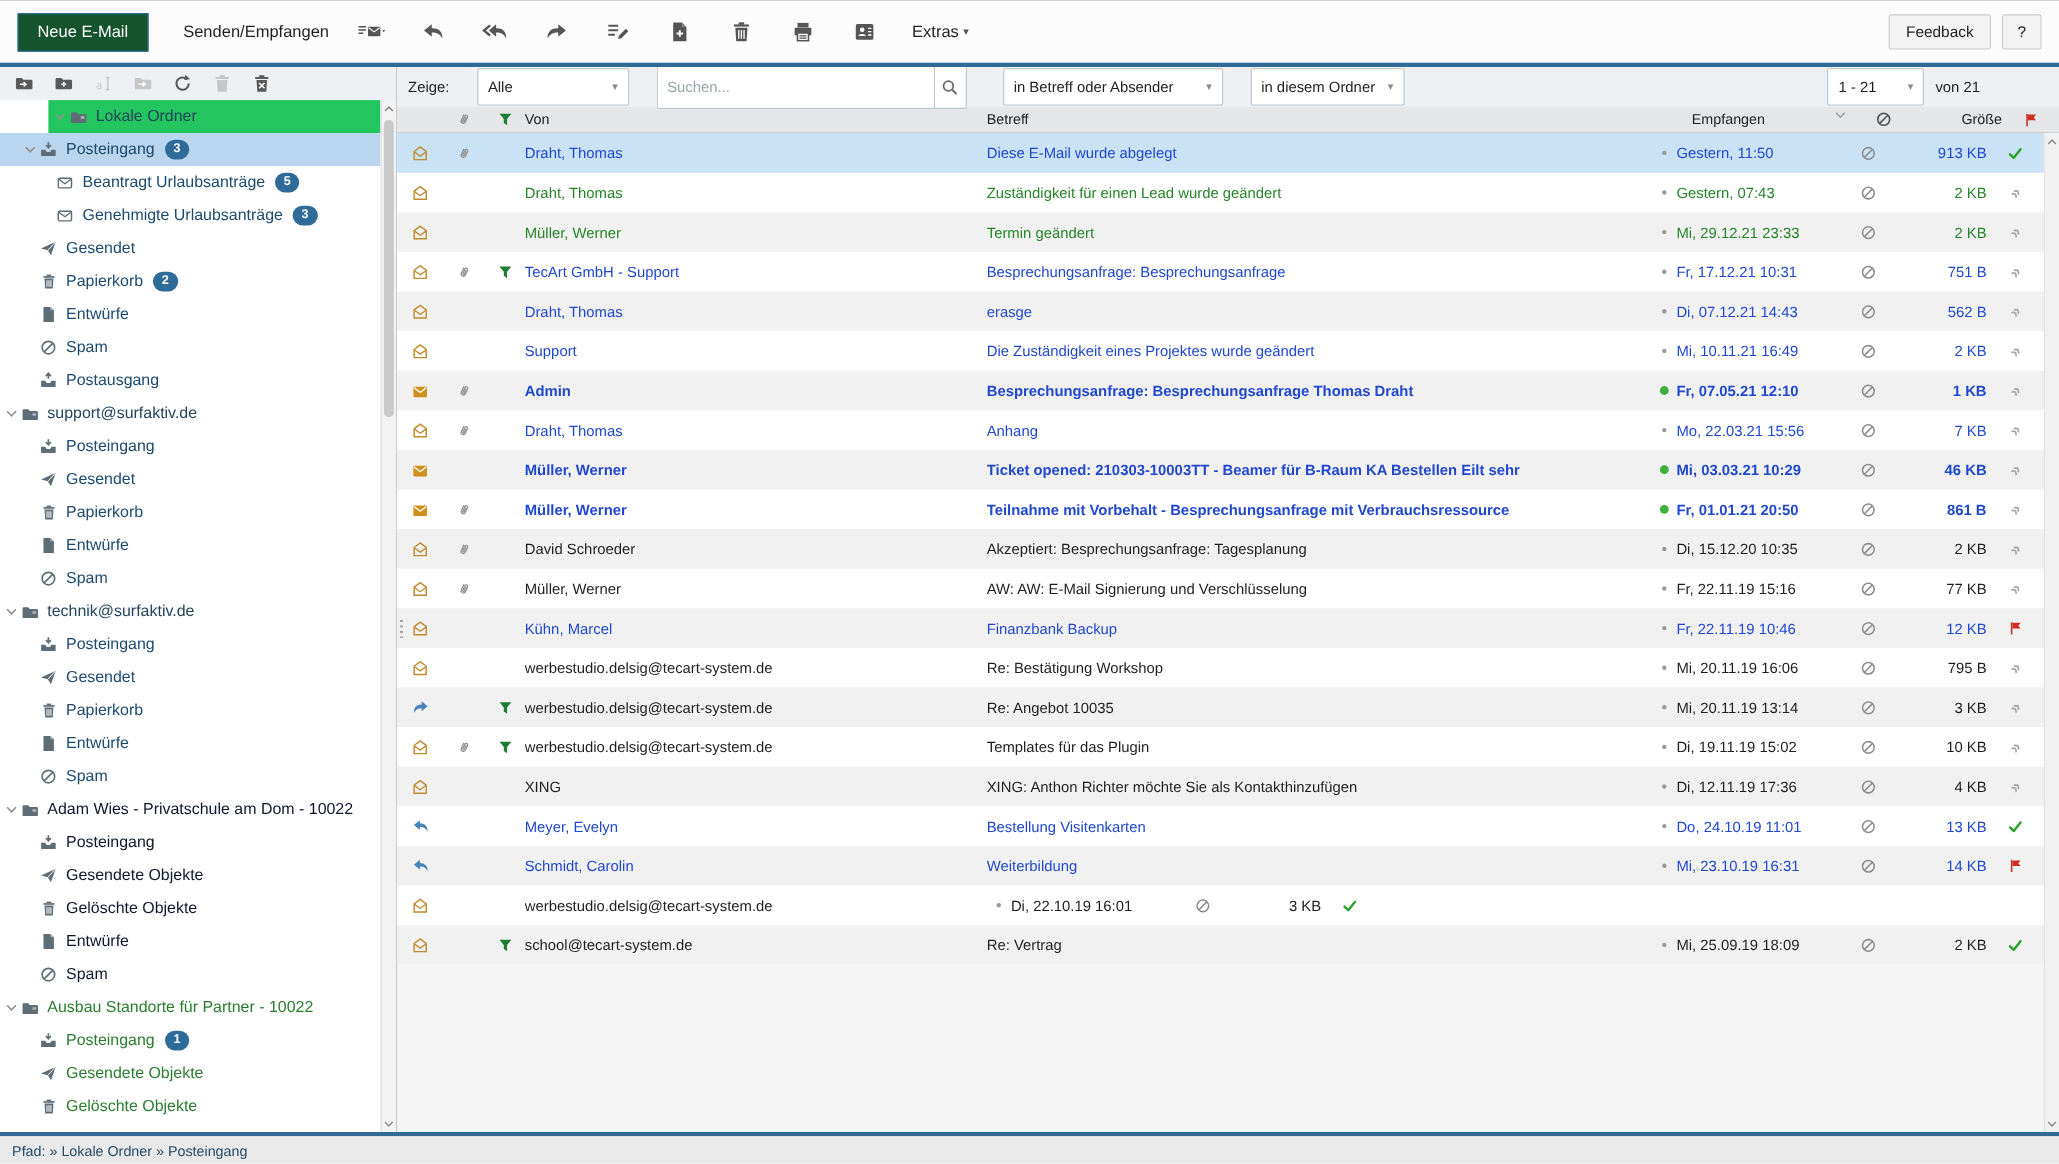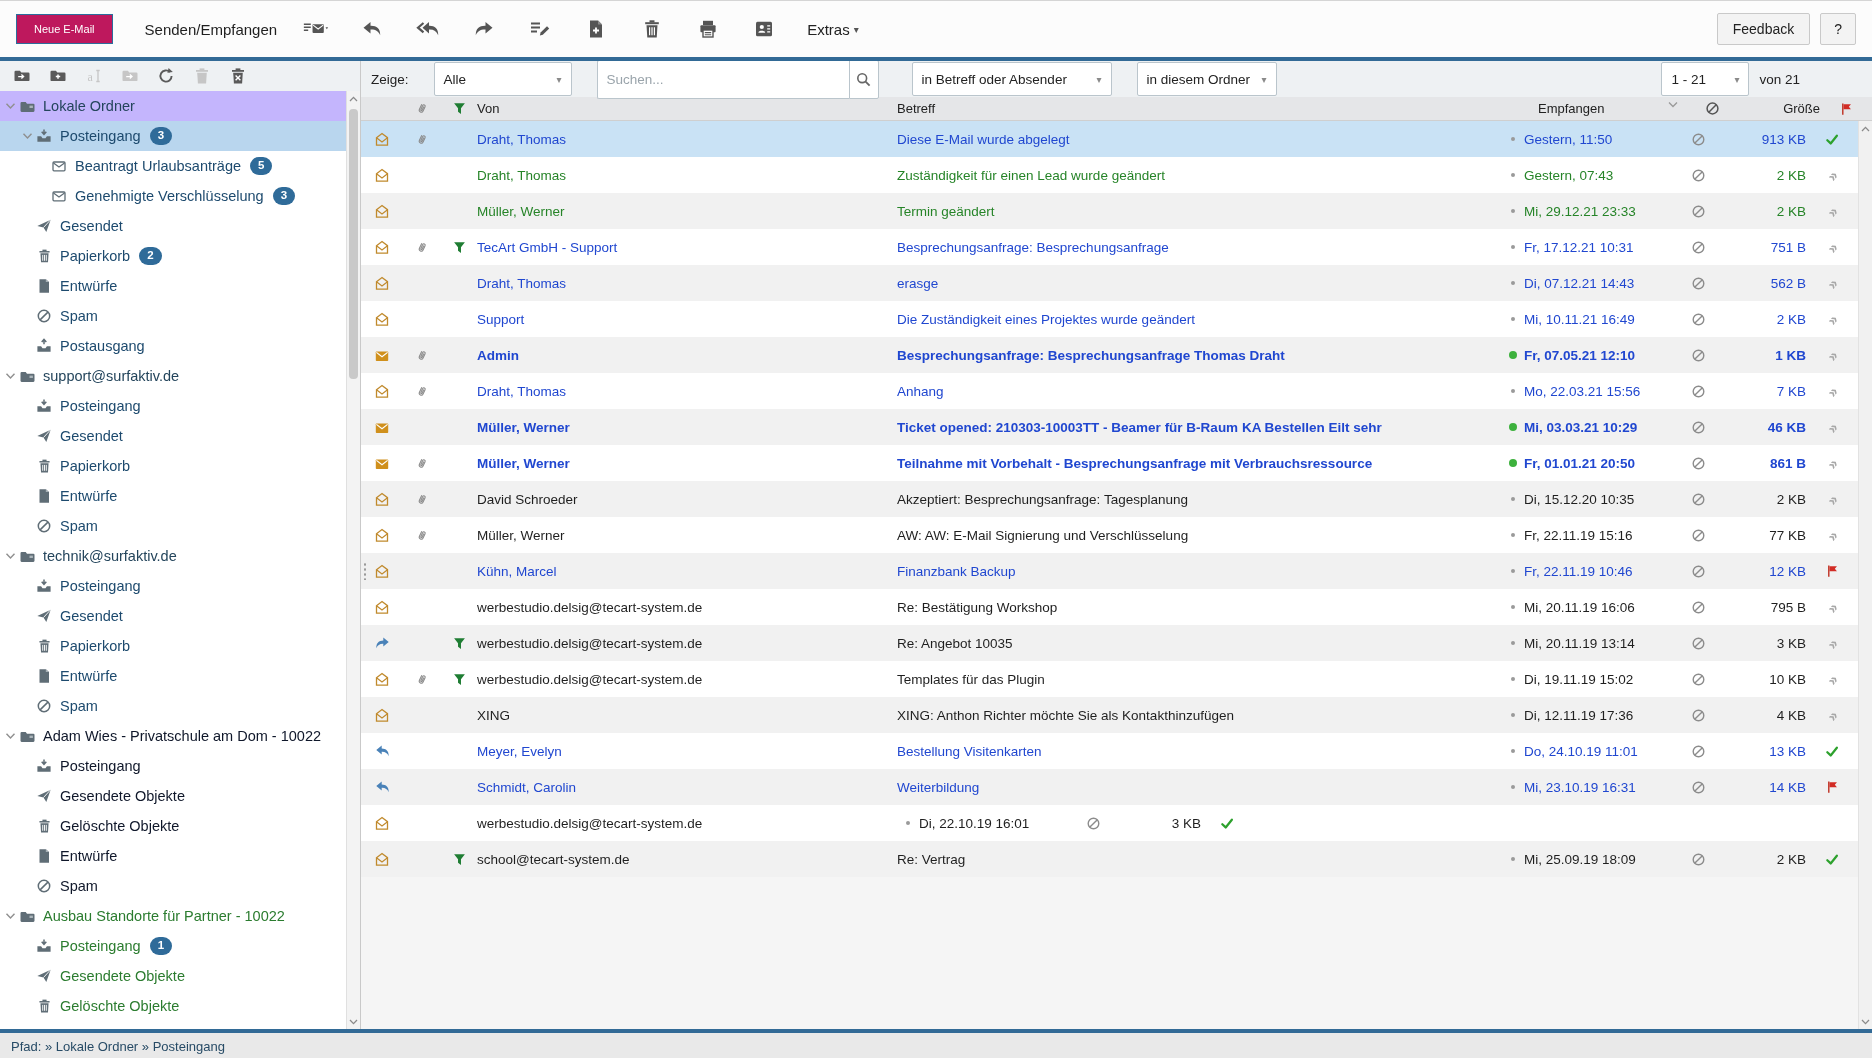--- a/index.html
+++ b/index.html
@@ -3,21 +3,21 @@
 <meta charset="utf-8">
 <style>
   html,body{margin:0;padding:0;background:#e8e8e8;}
   *{box-sizing:border-box;}
   .app{width:1872px;height:1058px;position:relative;background:#fff;
        font-family:"Liberation Sans",sans-serif;color:#222;overflow:hidden;
        border-top:1px solid #d5d5d5;}
 
   
   .topbar{height:56px;display:flex;align-items:center;padding:0 16px;background:#fcfcfc;}
-  .btn-newmail{background:#be185d;border:1px solid #2b6d9c;color:#fff;font-size:11px;
+  .btn-newmail{background:#14532d;border:1px solid #2b6d9c;color:#fff;font-size:15px;
        padding:8px 17px;margin-right:28px;cursor:pointer;font-family:inherit;}
   .btn-plain{background:none;border:none;font-size:15px;color:#1f1f1f;font-family:inherit;
        cursor:pointer;padding:6px 4px;}
   .tb-ico{display:inline-flex;align-items:center;justify-content:center;width:26px;height:26px;
        cursor:pointer;}
   .tb-group{display:flex;align-items:center;gap:30px;margin-left:22px;}
   .caret{font-size:10px;color:#555;margin-left:4px;}
   .extras{display:flex;align-items:center;margin-left:30px;font-size:15px;cursor:pointer;}
   .tb-spacer{flex:1;}
   .btn-gray{background:#f3f3f3;border:1px solid #c9c9c9;border-radius:2px;font-size:14px;
@@ -36,21 +36,21 @@
        cursor:pointer;}
   .tree{position:absolute;top:30px;bottom:0;left:0;right:14px;overflow:hidden;background:#fff;}
   .tree-row{height:30px;display:flex;align-items:center;font-size:14.5px;cursor:pointer;
        white-space:nowrap;}
   .tree-row .chev{width:15px;flex:none;display:inline-flex;justify-content:center;}
   .tree-row .fico{width:18px;height:18px;flex:none;display:inline-flex;align-items:center;
        justify-content:center;margin-right:7px;}
   .lv0{padding-left:3px;}
   .lv1{padding-left:20px;}
   .lv2{padding-left:35px;}
-  .shaded{background:#c4b5fd;}
+  .shaded{background:#22c55e;margin-left:44px;}
   .sel-side{background:#b9d6ee;}
   .col-navy{color:#1d4a6e;}
   .col-root{color:#24455c;}
   .col-olive{color:#0f172a;}
   .col-green{color:#2b7c2f;}
   .badge{background:#2f6b99;color:#fff;font-size:11.5px;font-weight:bold;line-height:1;
        padding:3px 8px;border-radius:9px;margin-left:9px;}
   .side-scroll{position:absolute;top:30px;bottom:0;right:0;width:14px;background:#f3f3f3;
        border-left:1px solid #e0e0e0;}
   .sb-arrow{height:15px;display:flex;align-items:center;justify-content:center;cursor:pointer;}
@@ -299,21 +299,21 @@
             <span class="badge">5</span>
           </div>
           <div class="tree-row lv2 col-navy">
             <span class="chev"></span>
             <span class="fico">
               <svg width="16" height="16" viewBox="0 0 16 16">
                 <rect x="2" y="4" width="12" height="8.8" rx="1" fill="none" stroke="#5f6d76" stroke-width="1.3"></rect>
                 <path d="M2.5 4.9 L8 9 L13.5 4.9" stroke="#5f6d76" stroke-width="1.2" fill="none"></path>
               </svg>
             </span>
-            <span>Genehmigte Verschlüsselung</span>
+            <span>Genehmigte Urlaubsanträge</span>
             <span class="badge">3</span>
           </div>
           <div class="tree-row lv1 col-navy">
             <span class="chev"></span>
             <span class="fico">
               <svg width="16" height="16" viewBox="0 0 16 16">
                 <path d="M1.3 7.9 L14.7 1.7 L10.3 14 L7.5 9.5 Z" fill="#5f6d76"></path>
                 <path d="M7.5 9.5 L14.7 1.7" stroke="#fff" stroke-width="0.9"></path>
               </svg>
             </span>

